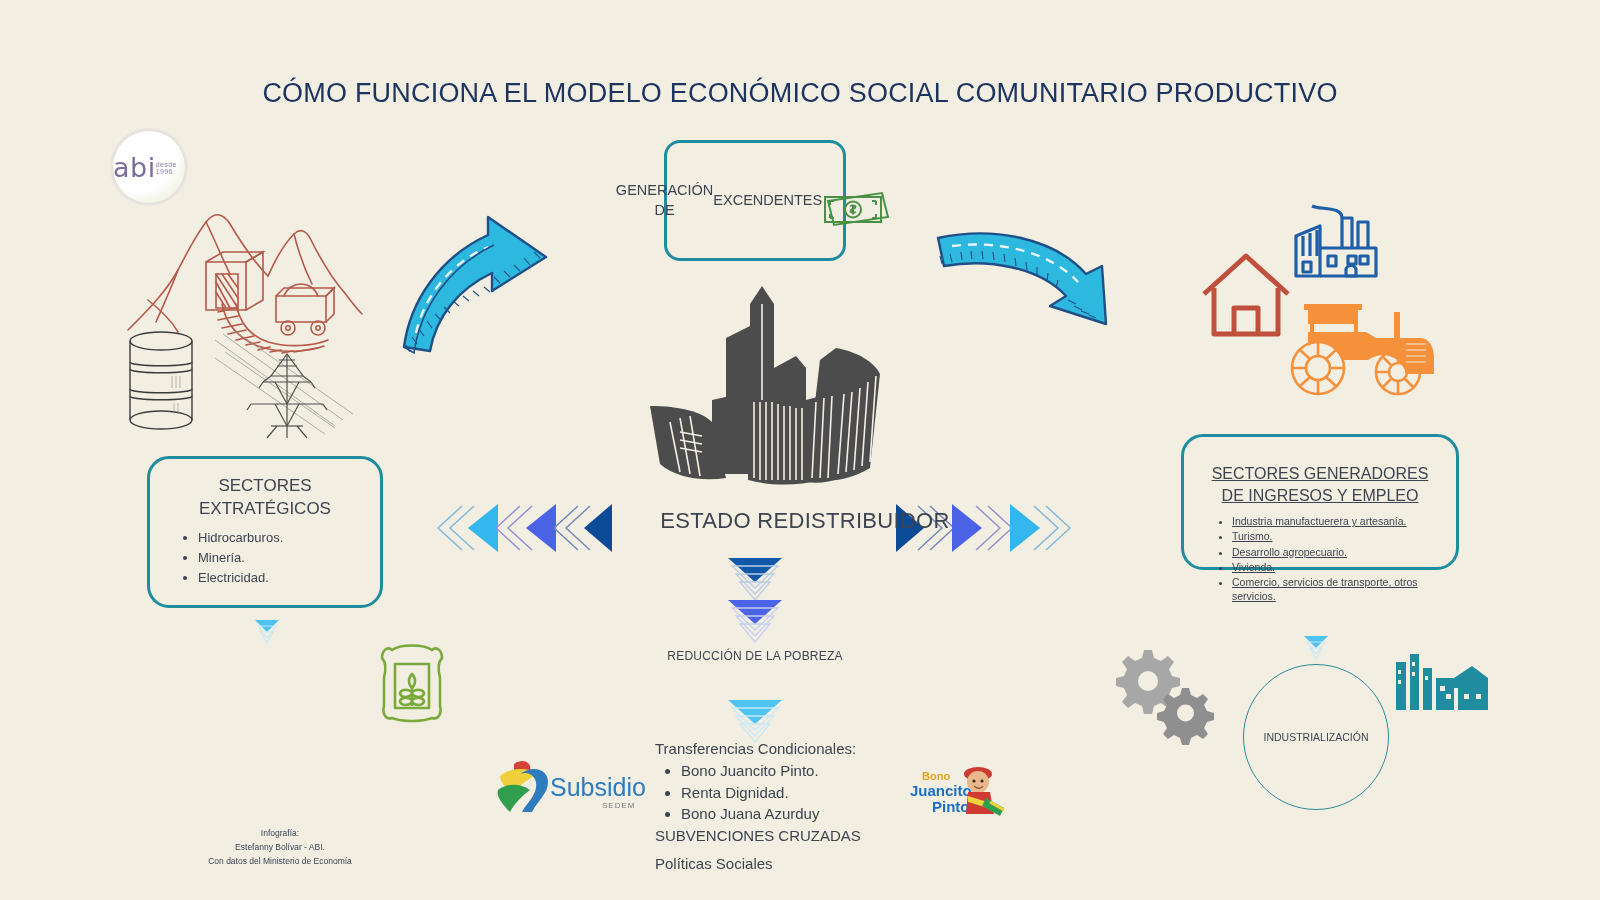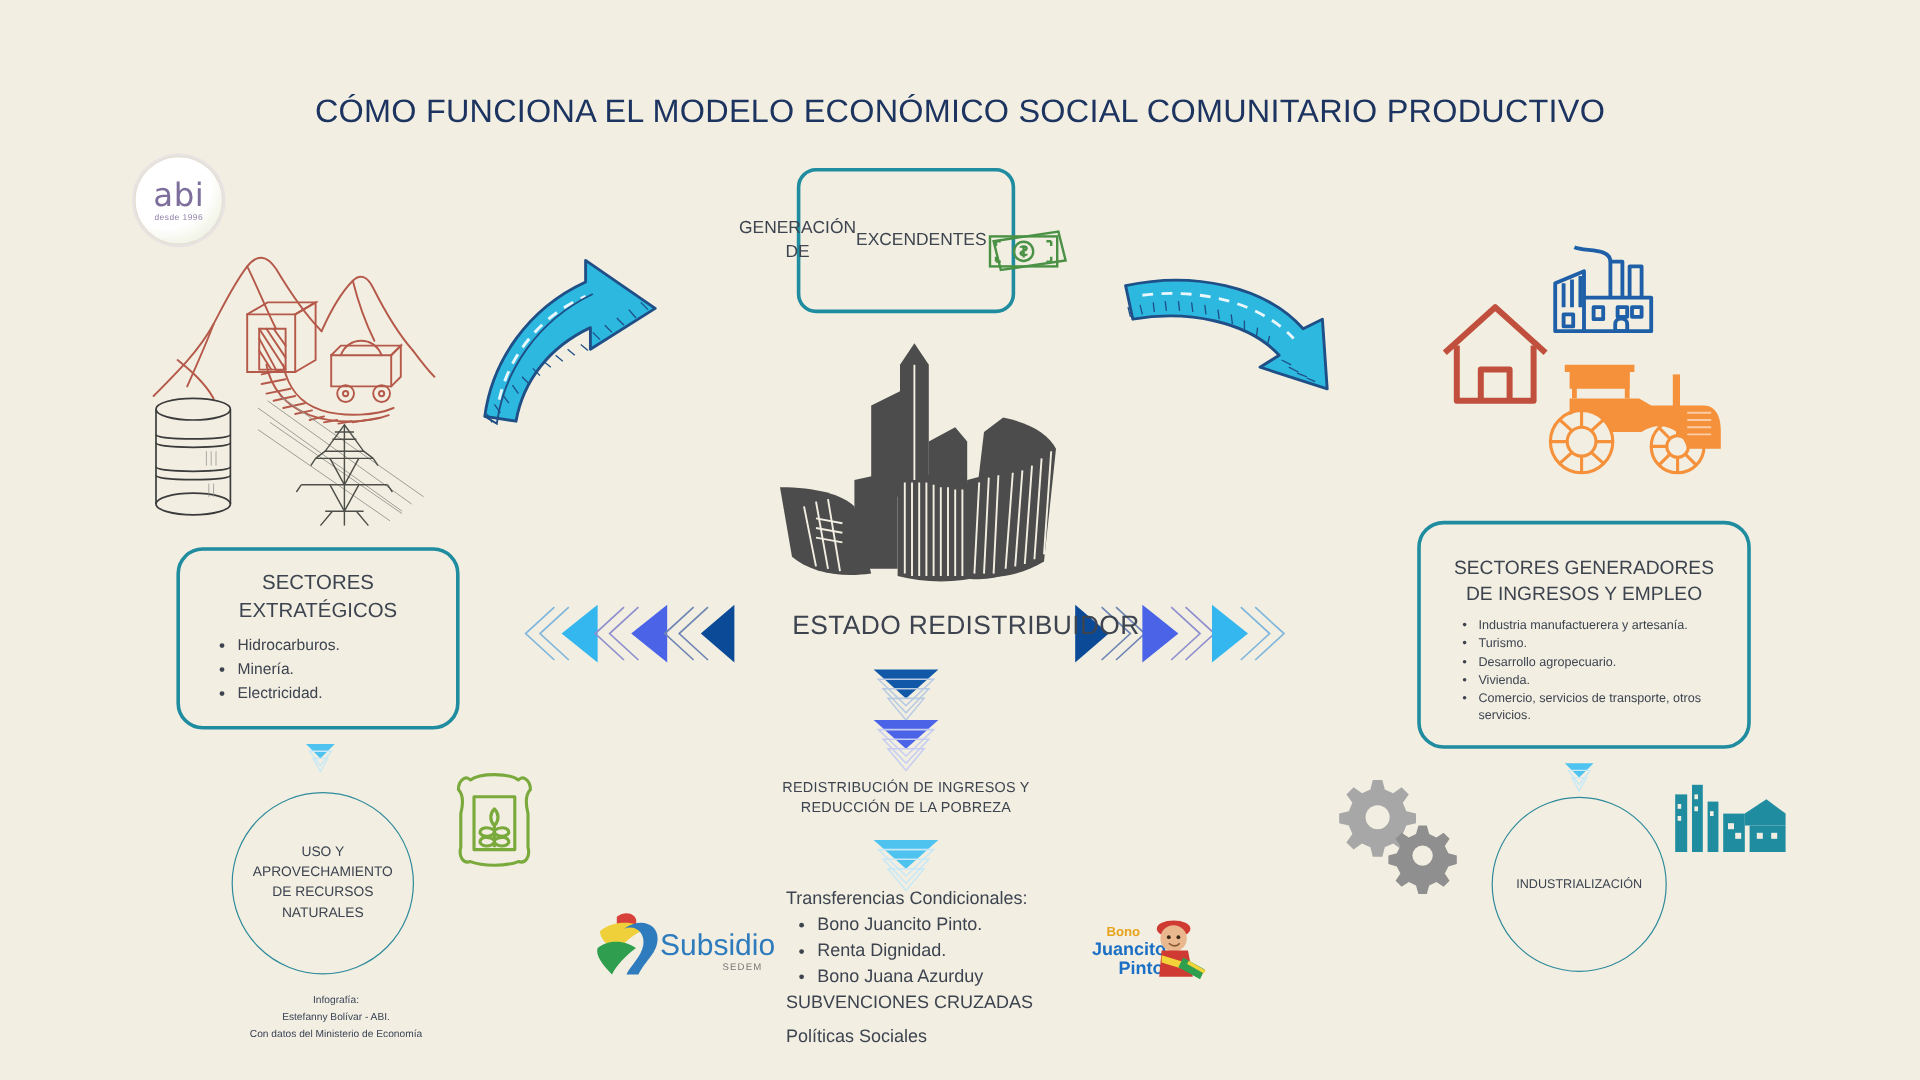--- a/index.html
+++ b/index.html
@@ -24,21 +24,21 @@
     color:#1d3461;
     font-family:"Liberation Sans", sans-serif;
   }
 
   
   .abi-logo{
     left:112px;top:130px;width:72px;height:72px;
     border-radius:50%;
     background:radial-gradient(circle at 35% 30%, #ffffff 55%, #f2f5e8 75%, #efe9f3 100%);
     border:1px solid #e2ddd2;
-    display:flex;flex-direction:column;align-items:center;justify-content:center;
+    display:flex;flex-direction:row;align-items:center;justify-content:center;
     box-shadow:0 0 0 2px rgba(215,205,225,.35);
   }
   .abi-logo .abi-word{
     font-size:27px;color:#7d6e9b;letter-spacing:.5px;line-height:1;
     font-family:"DejaVu Sans", sans-serif;
   }
   .abi-logo .abi-sub{
     font-size:7px;color:#8f7fa8;letter-spacing:.4px;margin-top:1px;
   }
 
@@ -70,21 +70,21 @@
   .gen-box{
     left:664px;top:140px;width:182px;height:121px;
     border-width:3px;border-radius:16px;
     display:flex;flex-direction:row;align-items:center;justify-content:center;
   }
   .gen-box .gb-t{font-size:14.5px;text-align:center;line-height:1.35;color:#3d4450;}
 
   
   .left-box{left:147px;top:456px;width:236px;height:152px;padding-top:16px;}
   
-  .right-box{left:1181px;top:434px;width:278px;height:190px;padding-top:26px;}
+  .right-box{left:1181px;top:434px;width:278px;height:136px;padding-top:26px;text-decoration:underline;}
 
   
   .circ{
     border:1.6px solid #2f8a9b;
     border-radius:50%;
     display:flex;align-items:center;justify-content:center;
     text-align:center;
     color:#3d4450;
     box-sizing:border-box;
   }
@@ -397,21 +397,20 @@
   <div class="abs" style="left:724px;top:598px;">
     <svg width="62" height="46" viewBox="0 0 62 46">
       <path d="M4 2 L58 2 L31 26 Z" fill="#4a63e7"></path>
       <path d="M8 10 L54 10 L31 32 Z" fill="none" stroke="#c6cdf0" stroke-width="1.3"></path>
       <path d="M12 18 L50 18 L31 38 Z" fill="none" stroke="#c6cdf0" stroke-width="1.3"></path>
       <path d="M16 26 L46 26 L31 44 Z" fill="none" stroke="#c6cdf0" stroke-width="1.3"></path>
     </svg>
   </div>
 
   <div class="abs redis">
-    <div>REDISTRIBUCIÓN DE INGRESOS Y</div>
     <div>REDUCCIÓN DE LA POBREZA</div>
   </div>
 
   <div class="abs" style="left:724px;top:698px;">
     <svg width="62" height="46" viewBox="0 0 62 46">
       <path d="M4 2 L58 2 L31 26 Z" fill="#4ec3ef"></path>
       <path d="M8 10 L54 10 L31 32 Z" fill="none" stroke="#c9e8f6" stroke-width="1.3"></path>
       <path d="M12 18 L50 18 L31 38 Z" fill="none" stroke="#c9e8f6" stroke-width="1.3"></path>
       <path d="M16 26 L46 26 L31 44 Z" fill="none" stroke="#c9e8f6" stroke-width="1.3"></path>
     </svg>
@@ -437,28 +436,20 @@
   </div>
 
   <div class="abs" style="left:1302px;top:634px;">
     <svg width="28" height="28" viewBox="0 0 28 28">
       <path d="M2 2 L26 2 L14 14 Z" fill="#4ec3ef"></path>
       <path d="M5 8 L23 8 L14 20 Z" fill="none" stroke="#c9e8f6" stroke-width="1.2"></path>
       <path d="M8 14 L20 14 L14 25 Z" fill="none" stroke="#c9e8f6" stroke-width="1.2"></path>
     </svg>
   </div>
 
-  <div class="abs circ circ-left">
-    <div>
-      <div>USO Y</div>
-      <div>APROVECHAMIENTO</div>
-      <div>DE RECURSOS</div>
-      <div>NATURALES</div>
-    </div>
-  </div>
 
   <div class="abs" style="left:374px;top:640px;">
     <svg width="76" height="84" viewBox="0 0 76 84">
       <g fill="none" stroke="#7aa93c" stroke-width="2.6" stroke-linejoin="round">
         <path d="M8 18 C8 10 14 6 18 10 C26 4 50 4 58 10 C62 6 68 10 68 18 C64 22 64 30 66 38 L66 66 C68 74 64 80 58 78 C48 82 28 82 18 78 C12 80 8 74 10 66 L10 38 C12 30 12 22 8 18 Z"></path>
         <rect x="21" y="24" width="34" height="44"></rect>
         <path d="M38 34 C34 38 34 44 38 48 C42 44 42 38 38 34 Z"></path>
         <path d="M38 48 L38 66"></path>
         <path d="M38 52 C32 48 26 50 26 54 C28 58 35 58 38 54"></path>
         <path d="M38 52 C44 48 50 50 50 54 C48 58 41 58 38 54"></path>

